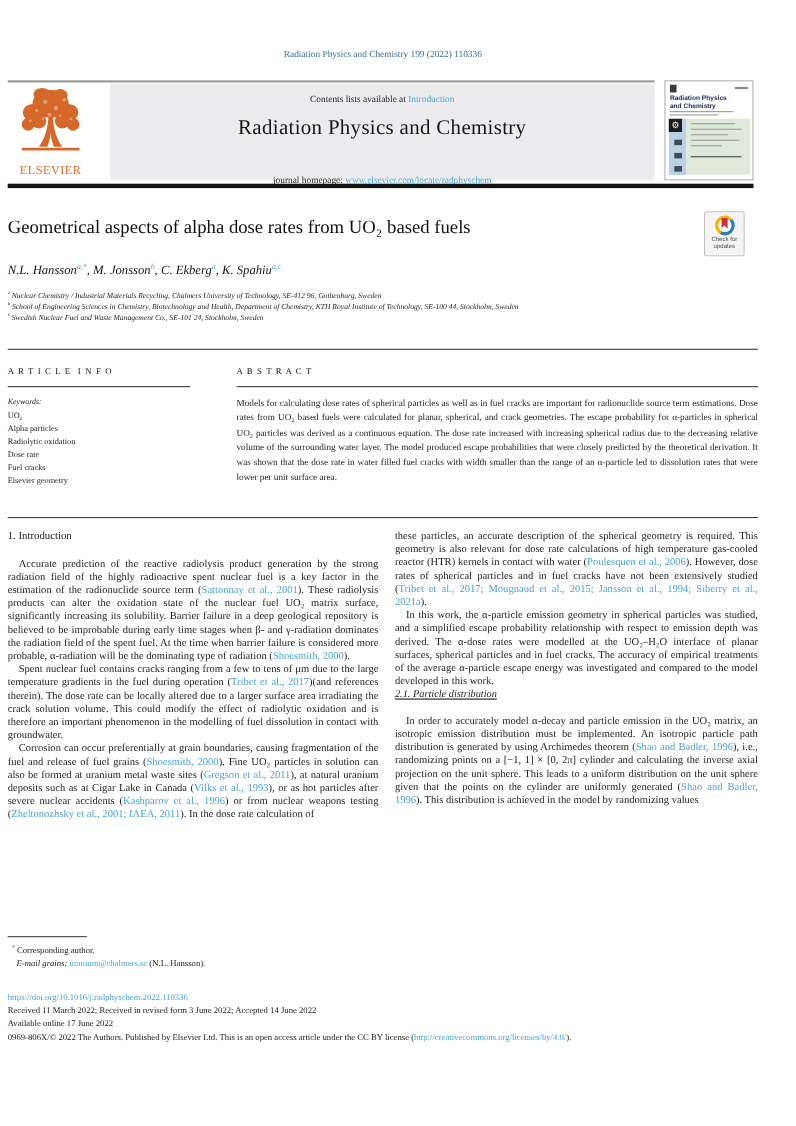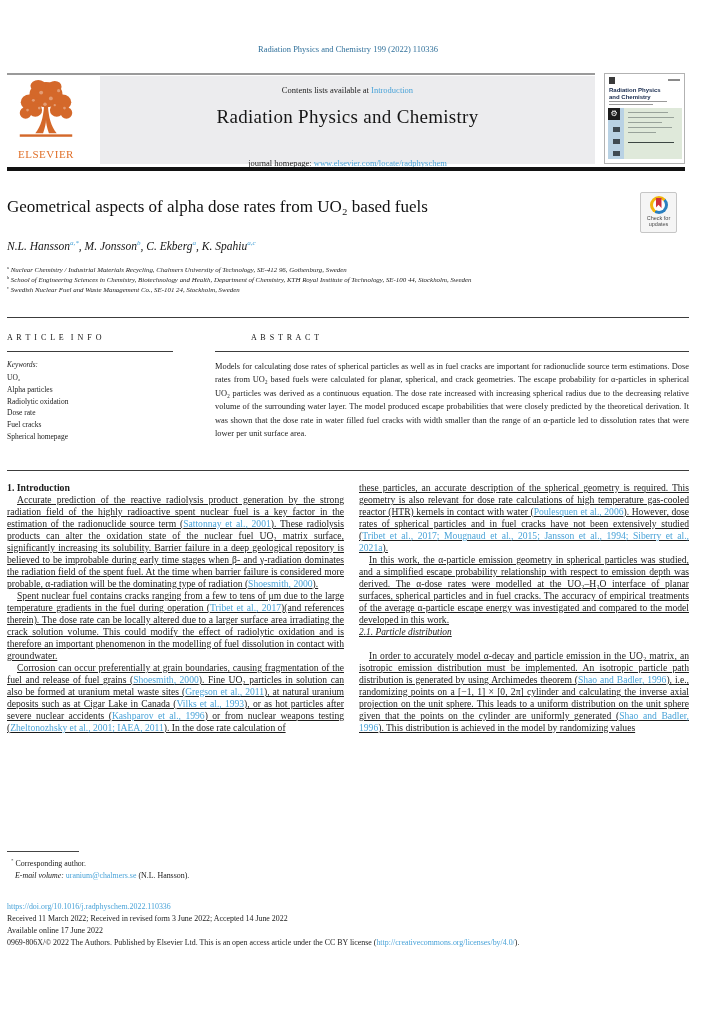--- a/index.html
+++ b/index.html
@@ -61,34 +61,34 @@
   .badge-label { font-size:5.5px; line-height:6px; color:#4a4a4a; }
 
   
   .rule { position:absolute; background:#3c3c3c; height:1px; }
   .rule-top { left:7px; top:317px; width:682px; }
   .rule-ai  { left:7px; top:351px; width:166px; }
   .rule-ab  { left:215px; top:351px; width:474px; }
   .rule-bot { left:7px; top:470px; width:682px; }
   .ai-header, .ab-header { position:absolute; top:333px; font-size:8px; color:#111; white-space:pre; letter-spacing:1px; }
   .ai-header { left:7px; }
-  .ab-header { left:215px;margin-left:36px; }
+  .ab-header { left:215px; }
   .kw-label { position:absolute; left:7px; top:361px; font-size:7.2px; font-style:italic; }
   .kw-list { position:absolute; left:7px; top:372px; font-size:7.5px; line-height:11.8px; }
   .abstract { position:absolute; left:215px; top:360px; width:474px; font-size:8.4px; line-height:13.4px;
               text-align:justify; color:#1c1c1c; }
 
   
   .col { position:absolute; top:482px; width:337px; font-size:9.6px; line-height:12px;
          text-align:justify; color:#1b1b1b; }
   .col-left { left:7px; }
   .col-right { left:359px; width:330px; }
-  .col p { margin:0;text-decoration:underline; }
+  .col p { margin:0; }
   .col p.ind { text-indent:10px; }
-  .h1 { font-size:9.8px; font-weight:bold; }
+  .h1 { font-size:9.8px; font-weight:normal; margin-bottom:13px; }
   .h2 { font-size:9.8px; font-weight:bold; margin:13px 0 12px 0; }
   .h3 { font-size:9.4px; font-style:italic; margin:0 0 12px 0;text-decoration:underline; }
 
   
   .footnote-rule { position:absolute; left:7px; top:851px; width:72px; height:1px; background:#444; }
   .footnote { position:absolute; left:7px; top:858px; width:337px; font-size:7.9px; line-height:12px; }
   .footnote .email-line { padding-left:8px; }
   .footnote .star-line { padding-left:4px; }
 
   
@@ -194,21 +194,21 @@
   <div class="rule rule-ai"></div>
   <div class="rule rule-ab"></div>
 
   <div class="kw-label">Keywords:</div>
   <div class="kw-list">
     <div>UO₂</div>
     <div>Alpha particles</div>
     <div>Radiolytic oxidation</div>
     <div>Dose rate</div>
     <div>Fuel cracks</div>
-    <div>Spherical homepage</div>
+    <div>Elsevier geometry</div>
   </div>
 
   <div class="abstract">Models for calculating dose rates of spherical particles as well as in fuel cracks are important for radionuclide source term estimations. Dose rates from UO₂ based fuels were calculated for planar, spherical, and crack geometries. The escape probability for α-particles in spherical UO₂ particles was derived as a continuous equation. The dose rate increased with increasing spherical radius due to the decreasing relative volume of the surrounding water layer. The model produced escape probabilities that were closely predicted by the theoretical derivation. It was shown that the dose rate in water filled fuel cracks with width smaller than the range of an α-particle led to dissolution rates that were lower per unit surface area.</div>
   <div class="rule rule-bot"></div>
 
   <div class="col col-left">
     <div class="h1">1. Introduction</div>
     <p class="ind"><span>Accurate prediction of the reactive radiolysis product generation by the strong radiation field of the highly radioactive spent nuclear fuel is a key factor in the estimation of the radionuclide source term (</span><span class="lnk">Sattonnay et al., 2001</span><span>). These radiolysis products can alter the oxidation state of the nuclear fuel UO₂ matrix surface, significantly increasing its solubility. Barrier failure in a deep geological repository is believed to be improbable during early time stages when β- and γ-radiation dominates the radiation field of the spent fuel. At the time when barrier failure is considered more probable, α-radiation will be the dominating type of radiation (</span><span class="lnk">Shoesmith, 2000</span><span>).</span></p>
     <p class="ind"><span>Spent nuclear fuel contains cracks ranging from a few to tens of μm due to the large temperature gradients in the fuel during operation (</span><span class="lnk">Tribet et al., 2017</span><span>)(and references therein). The dose rate can be locally altered due to a larger surface area irradiating the crack solution volume. This could modify the effect of radiolytic oxidation and is therefore an important phenomenon in the modelling of fuel dissolution in contact with groundwater.</span></p>
     <p class="ind"><span>Corrosion can occur preferentially at grain boundaries, causing fragmentation of the fuel and release of fuel grains (</span><span class="lnk">Shoesmith, 2000</span><span>). Fine UO₂ particles in solution can also be formed at uranium metal waste sites (</span><span class="lnk">Gregson et al., 2011</span><span>), at natural uranium deposits such as at Cigar Lake in Canada (</span><span class="lnk">Vilks et al., 1993</span><span>), or as hot particles after severe nuclear accidents (</span><span class="lnk">Kashparov et al., 1996</span><span>) or from nuclear weapons testing (</span><span class="lnk">Zheltonozhsky et al., 2001; IAEA, 2011</span><span>). In the dose rate calculation of</span></p>
@@ -217,21 +217,21 @@
   <div class="col col-right">
     <p><span>these particles, an accurate description of the spherical geometry is required. This geometry is also relevant for dose rate calculations of high temperature gas-cooled reactor (HTR) kernels in contact with water (</span><span class="lnk">Poulesquen et al., 2006</span><span>). However, dose rates of spherical particles and in fuel cracks have not been extensively studied (</span><span class="lnk">Tribet et al., 2017; Mougnaud et al., 2015; Jansson et al., 1994; Siberry et al., 2021a</span><span>).</span></p>
     <p class="ind"><span>In this work, the α-particle emission geometry in spherical particles was studied, and a simplified escape probability relationship with respect to emission depth was derived. The α-dose rates were modelled at the UO₂–H₂O interface of planar surfaces, spherical particles and in fuel cracks. The accuracy of empirical treatments of the average α-particle escape energy was investigated and compared to the model developed in this work.</span></p>
     <div class="h3">2.1. Particle distribution</div>
     <p class="ind"><span>In order to accurately model α-decay and particle emission in the UO₂ matrix, an isotropic emission distribution must be implemented. An isotropic particle path distribution is generated by using Archimedes theorem (</span><span class="lnk">Shao and Badler, 1996</span><span>), i.e., randomizing points on a [−1, 1] × [0, 2π] cylinder and calculating the inverse axial projection on the unit sphere. This leads to a uniform distribution on the unit sphere given that the points on the cylinder are uniformly generated (</span><span class="lnk">Shao and Badler, 1996</span><span>). This distribution is achieved in the model by randomizing values</span></p>
   </div>
 
   <div class="footnote-rule"></div>
   <div class="footnote">
     <div class="star-line"><span class="sup">*</span><span> Corresponding author.</span></div>
-    <div class="email-line"><span class="it">E-mail volume: </span><span class="lnk">uranium@chalmers.se</span><span> (N.L. Hansson).</span></div>
+    <div class="email-line"><span class="it">E-mail grains: </span><span class="lnk">uranium@chalmers.se</span><span> (N.L. Hansson).</span></div>
   </div>
 
   <div class="footer">
     <span class="doi lnk">https://doi.org/10.1016/j.radphyschem.2022.110336</span>
     <div class="gap">Received 11 March 2022; Received in revised form 3 June 2022; Accepted 14 June 2022</div>
     <div class="gap">Available online 17 June 2022</div>
     <div class="gap"><span>0969-806X/© 2022 The Authors. Published by Elsevier Ltd. This is an open access article under the CC BY license (</span><span class="lnk">http://creativecommons.org/licenses/by/4.0/</span><span>).</span></div>
   </div>
 
 </div>

